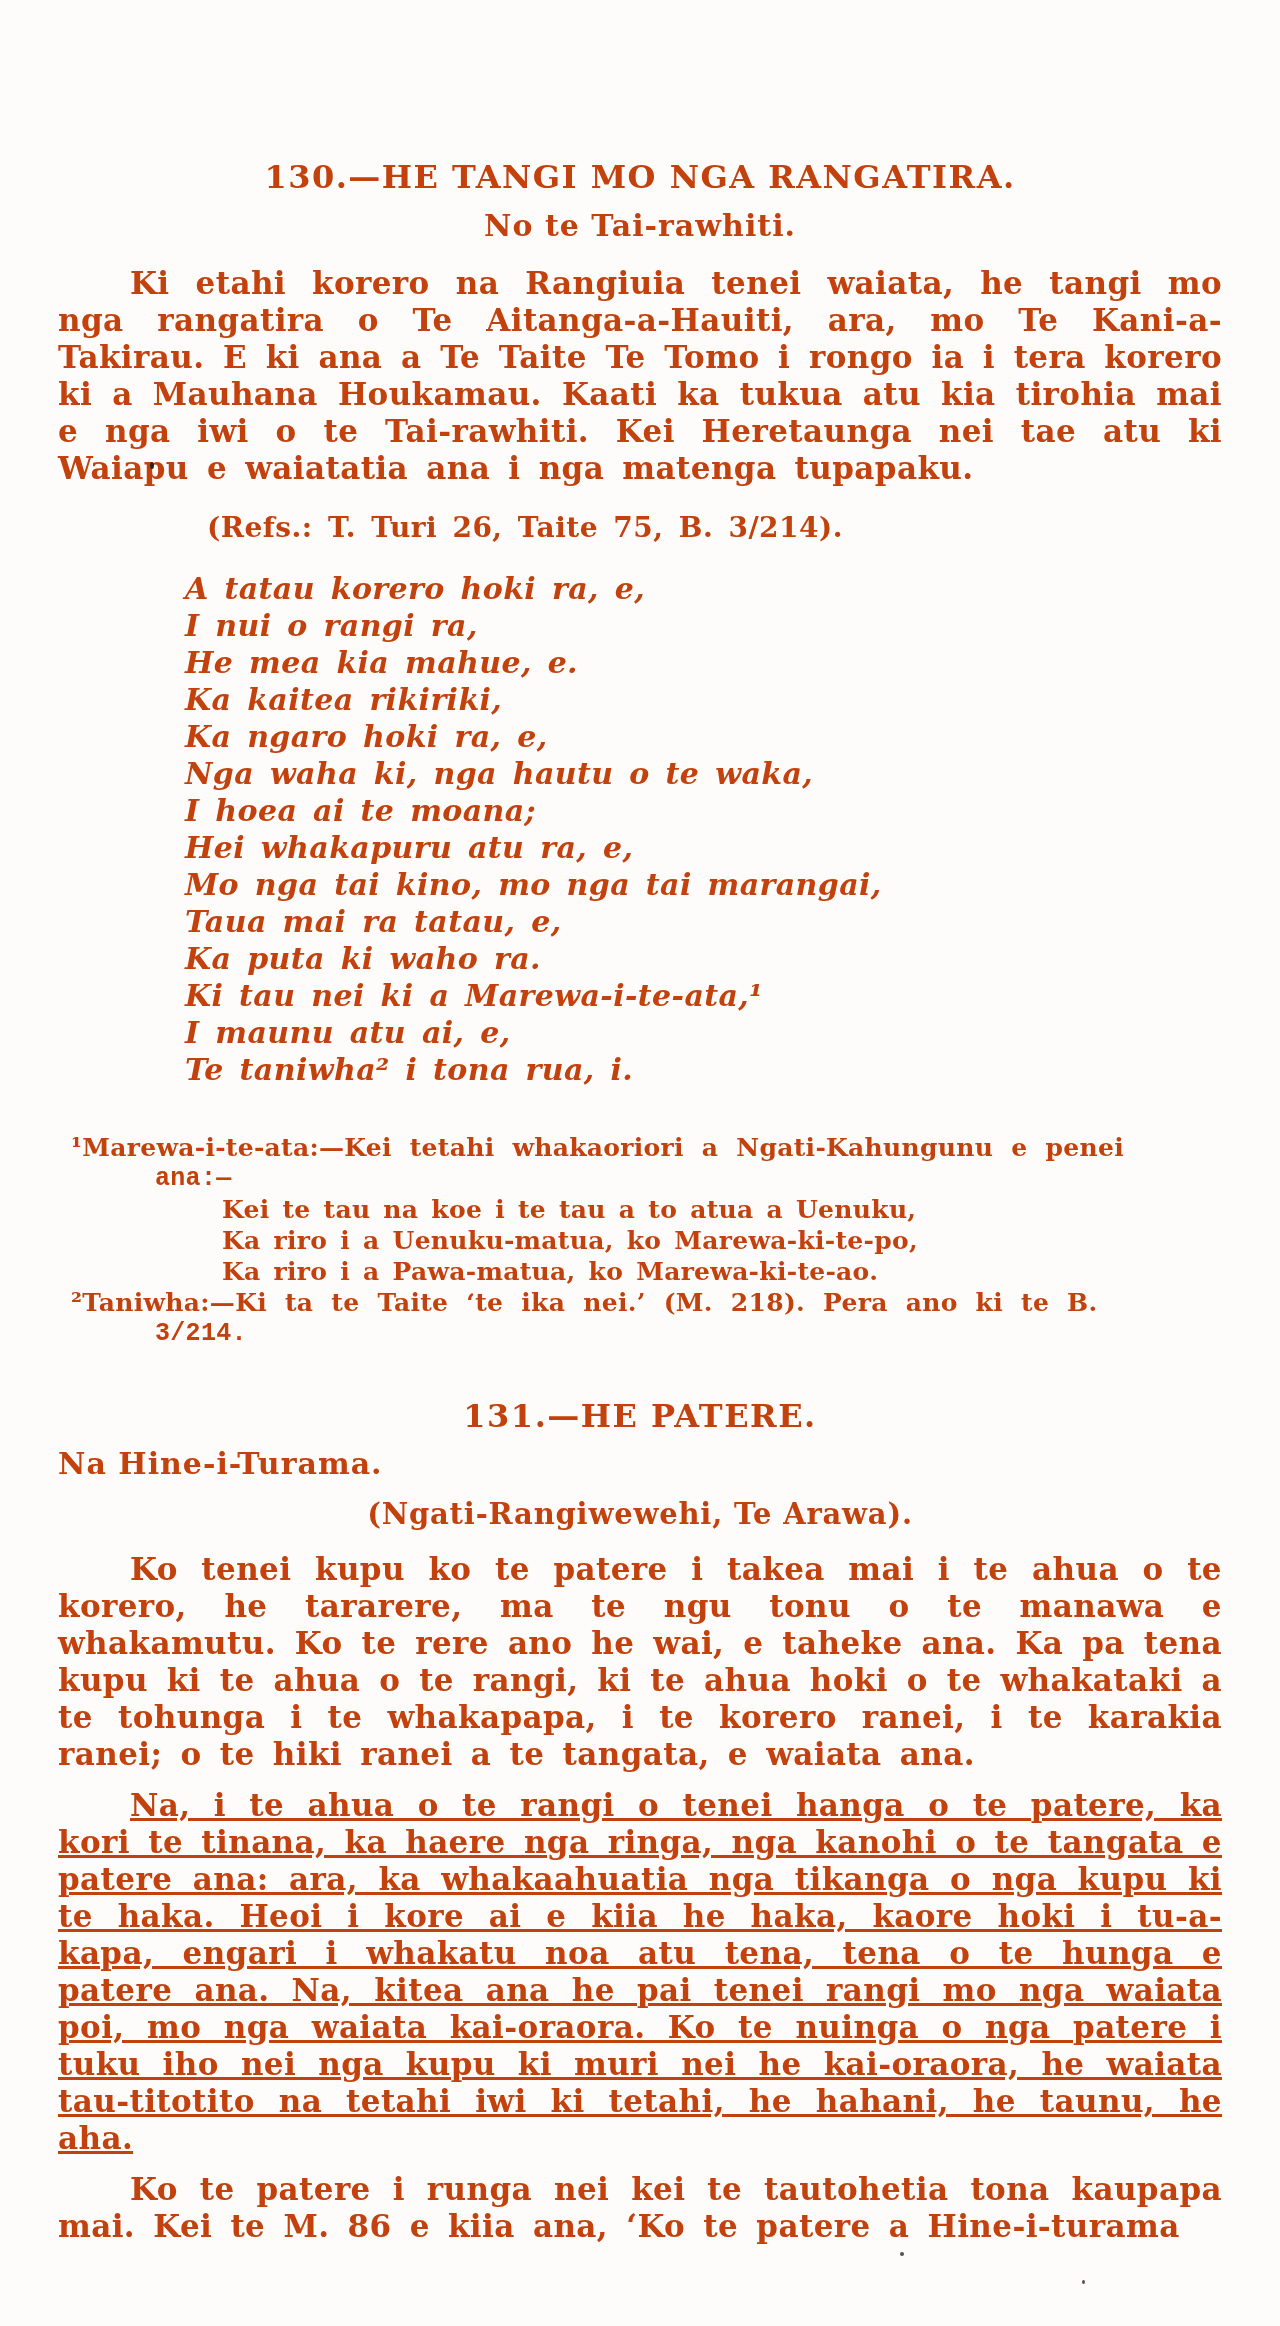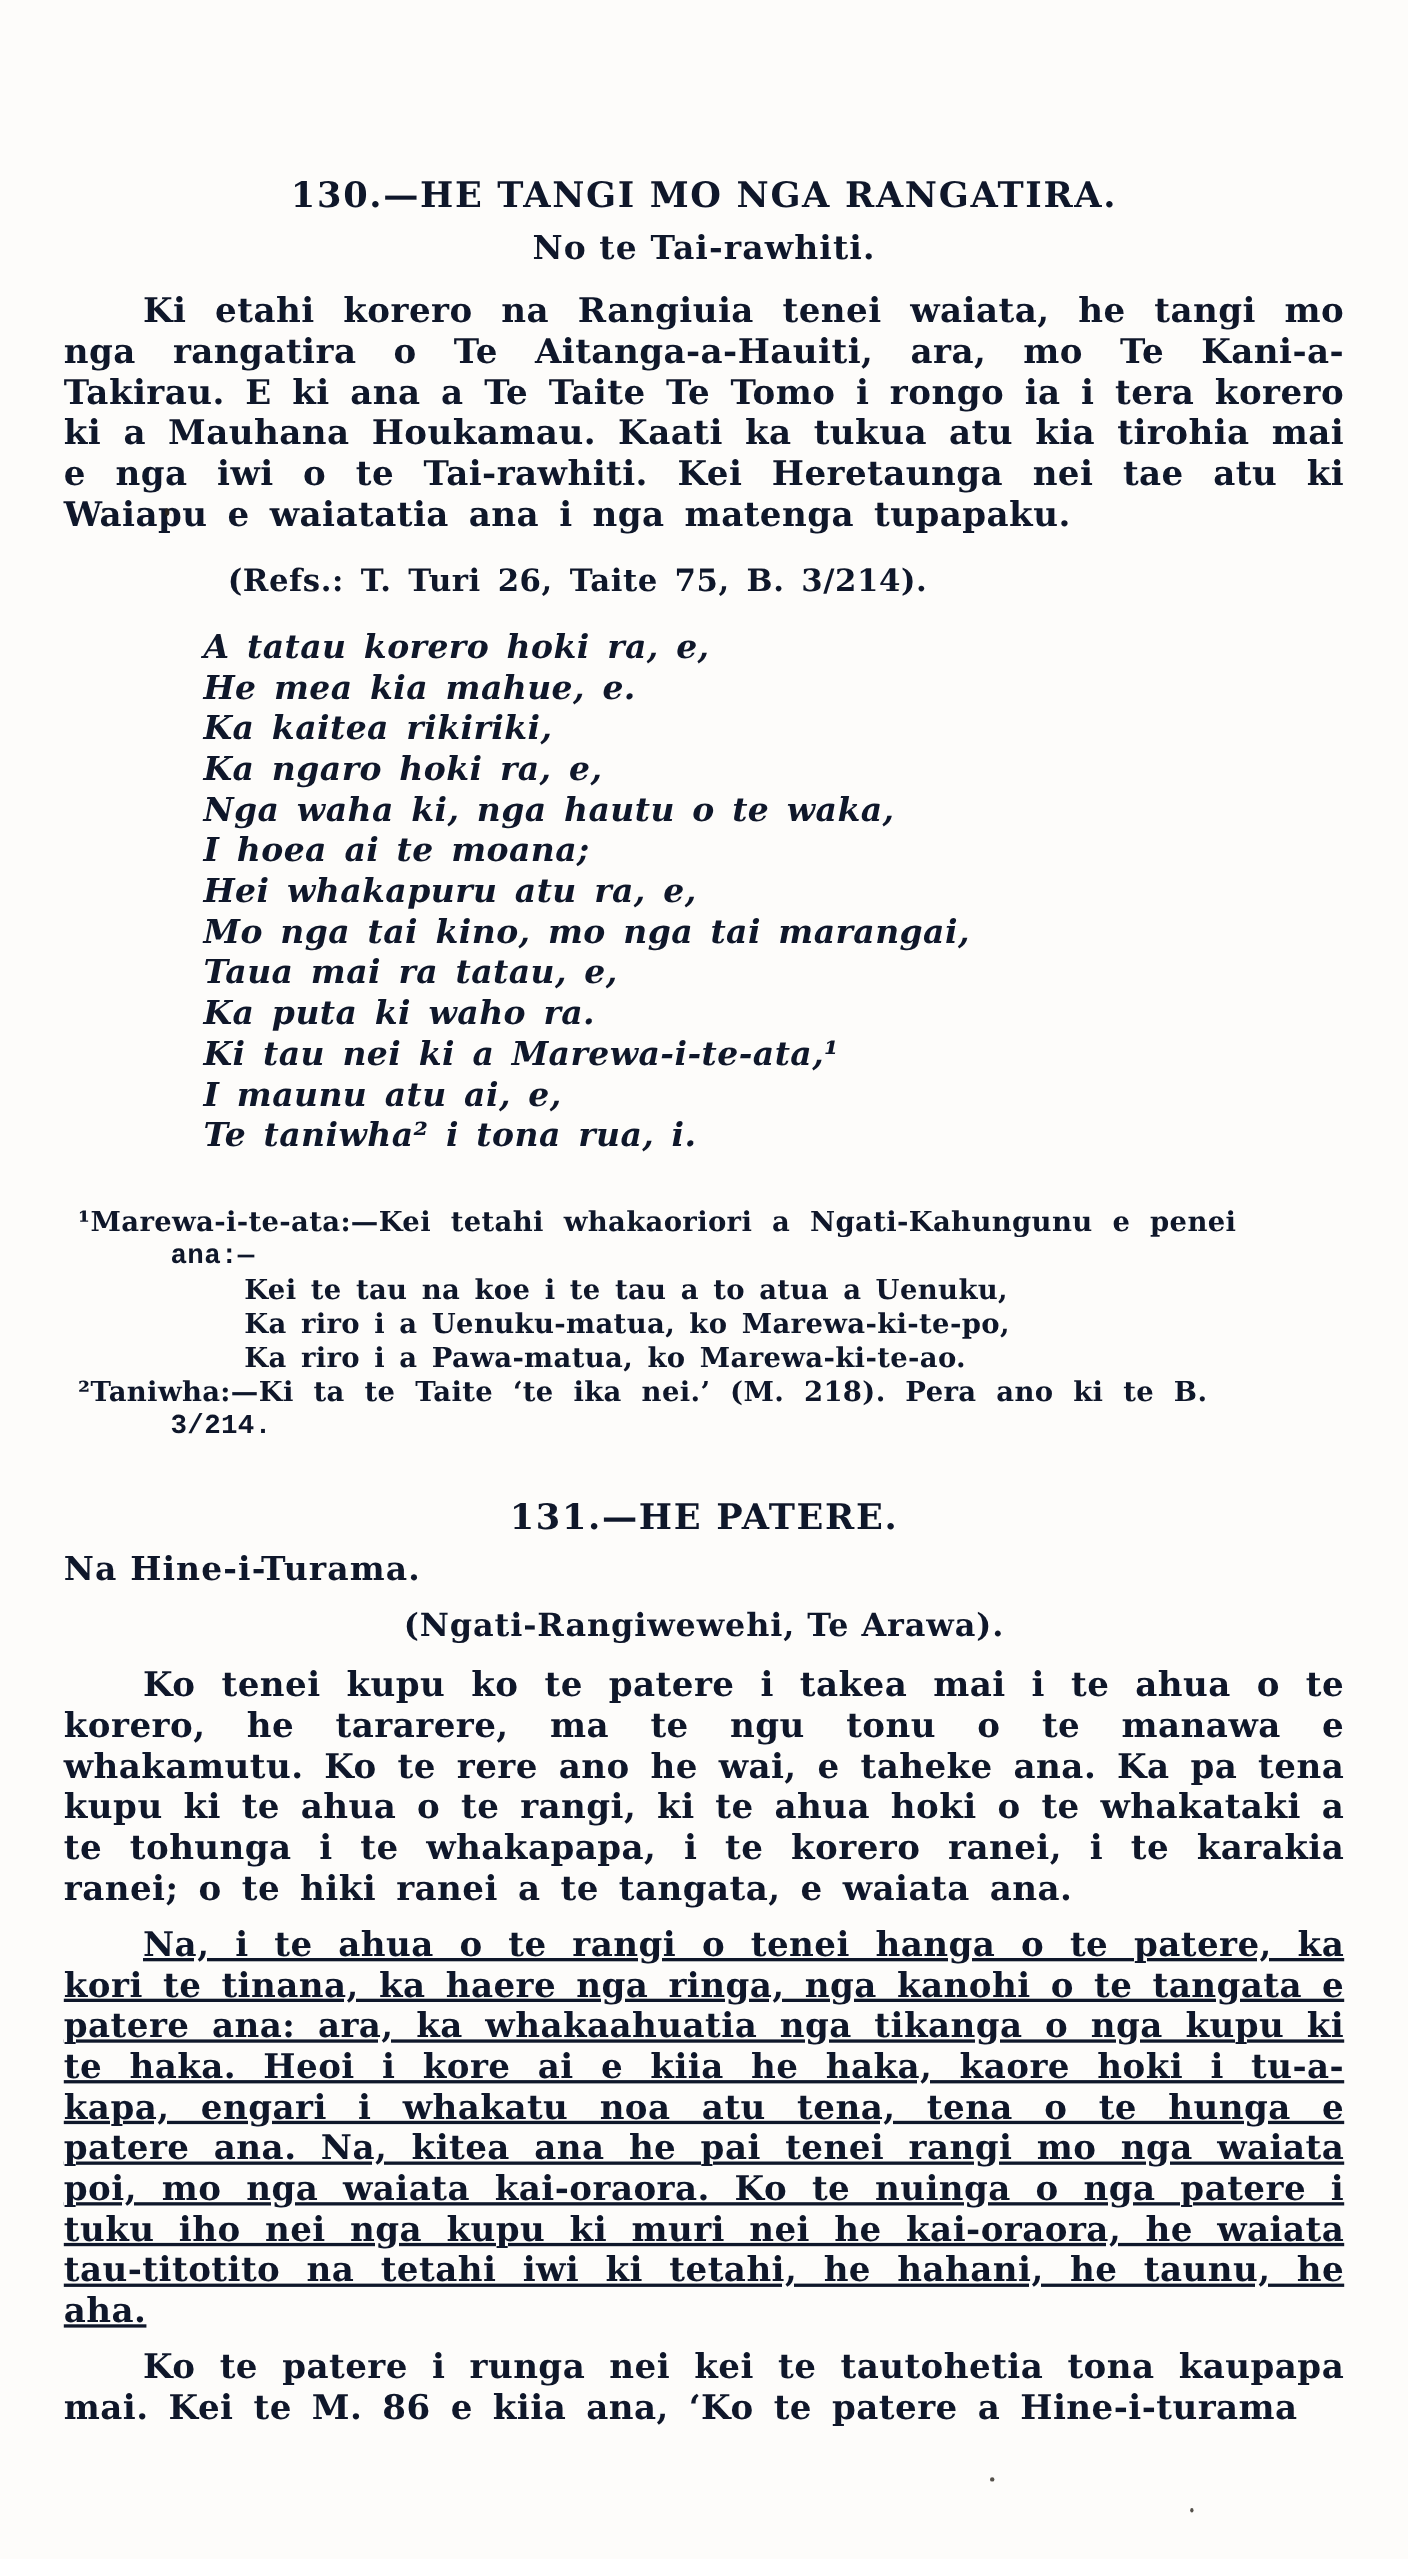--- a/index.html
+++ b/index.html
@@ -5,21 +5,21 @@
   * { margin: 0; padding: 0; box-sizing: border-box; }
   html, body { background: #ffffff; }
   body {
     width: 1280px; height: 2326px;
     font-family: "DejaVu Serif", "Liberation Serif", serif;
   }
   .page {
     position: relative;
     width: 1280px; height: 2326px;
     background: #fdfcfa;
-    color: #0f172a;
+    color: #c2410c;
     overflow: hidden;
     font-weight: 700;
   }
   .content {
     position: absolute;
     left: 58px; top: 0;
     width: 1164px;
   }
   .song-title {
     margin-top: 158px;
@@ -104,20 +104,21 @@
     <section class="section-130">
       <h1 class="song-title">130.—HE TANGI MO NGA RANGATIRA.</h1>
       <h2 class="song-subtitle">No te Tai-rawhiti.</h2>
 
       <p class="para intro-para">Ki etahi korero na Rangiuia tenei waiata, he tangi mo nga rangatira o Te Aitanga-a-Hauiti, ara, mo Te Kani-a-Takirau. E ki ana a Te Taite Te Tomo i rongo ia i tera korero ki a Mauhana Houkamau. Kaati ka tukua atu kia tirohia mai e nga iwi o te Tai-rawhiti. Kei Heretaunga nei tae atu ki Waiapu e waiatatia ana i nga matenga tupapaku.</p>
 
       <p class="refs-line">(Refs.: T. Turi 26, Taite 75, B. 3/214).</p>
 
       <div class="poem">
         <div class="poem-line">A tatau korero hoki ra, e,</div>
+        <div class="poem-line">I nui o rangi ra,</div>
         <div class="poem-line">He mea kia mahue, e.</div>
         <div class="poem-line">Ka kaitea rikiriki,</div>
         <div class="poem-line">Ka ngaro hoki ra, e,</div>
         <div class="poem-line">Nga waha ki, nga hautu o te waka,</div>
         <div class="poem-line">I hoea ai te moana;</div>
         <div class="poem-line">Hei whakapuru atu ra, e,</div>
         <div class="poem-line">Mo nga tai kino, mo nga tai marangai,</div>
         <div class="poem-line">Taua mai ra tatau, e,</div>
         <div class="poem-line">Ka puta ki waho ra.</div>
         <div class="poem-line">Ki tau nei ki a Marewa-i-te-ata,¹</div>

